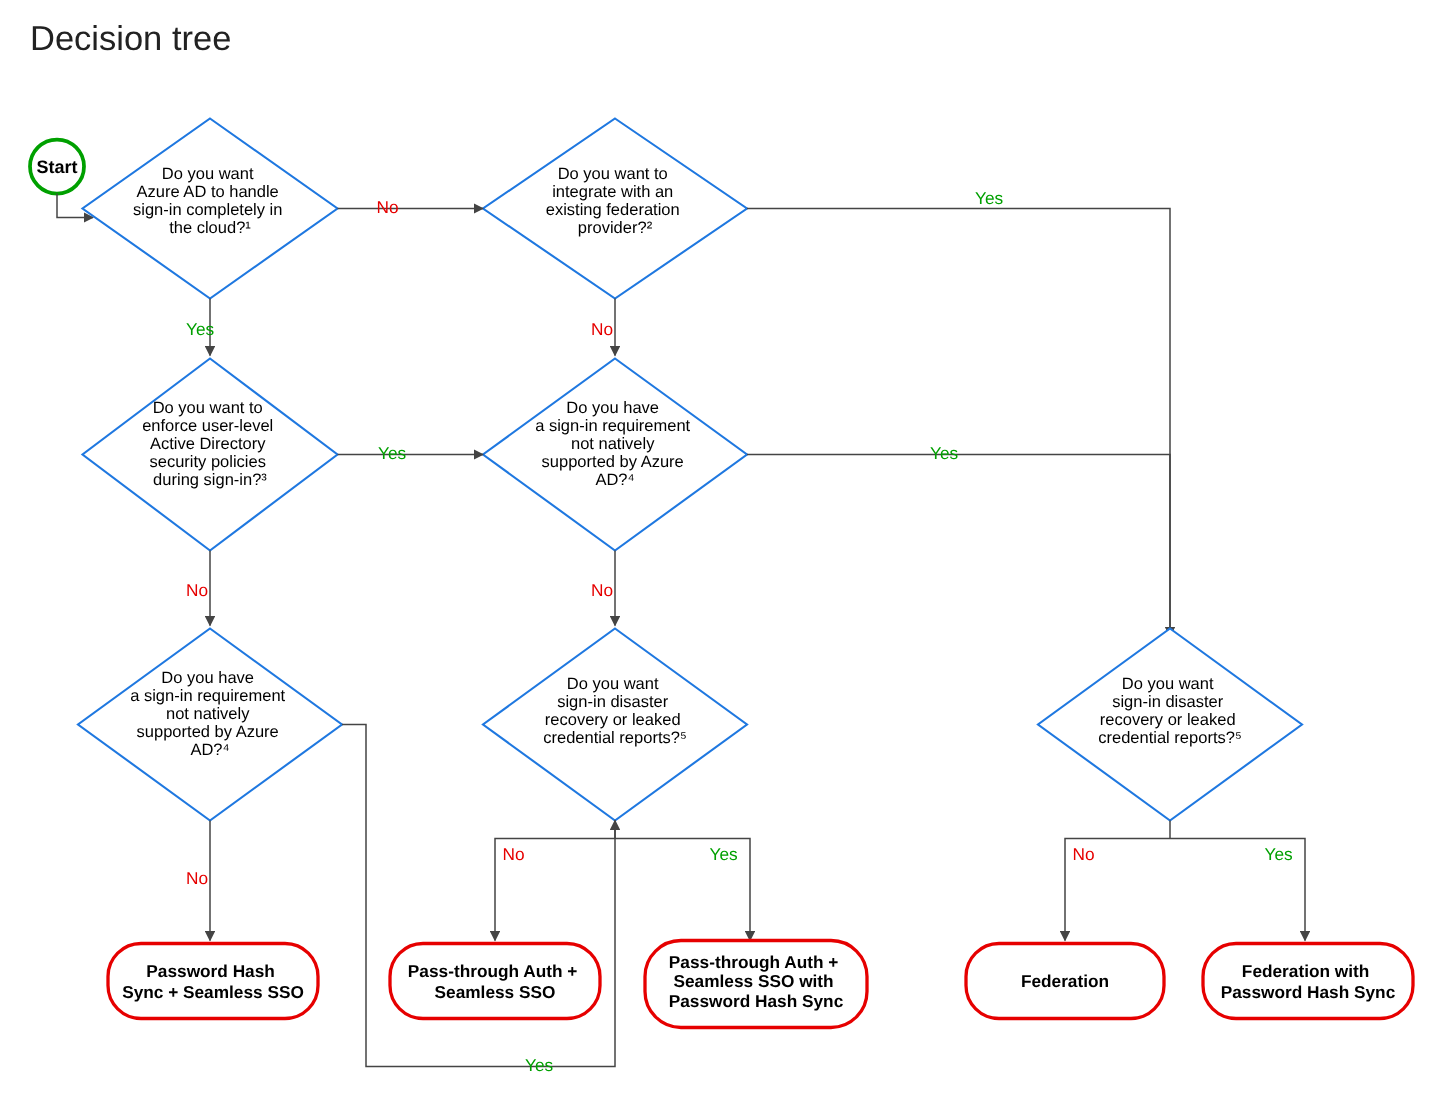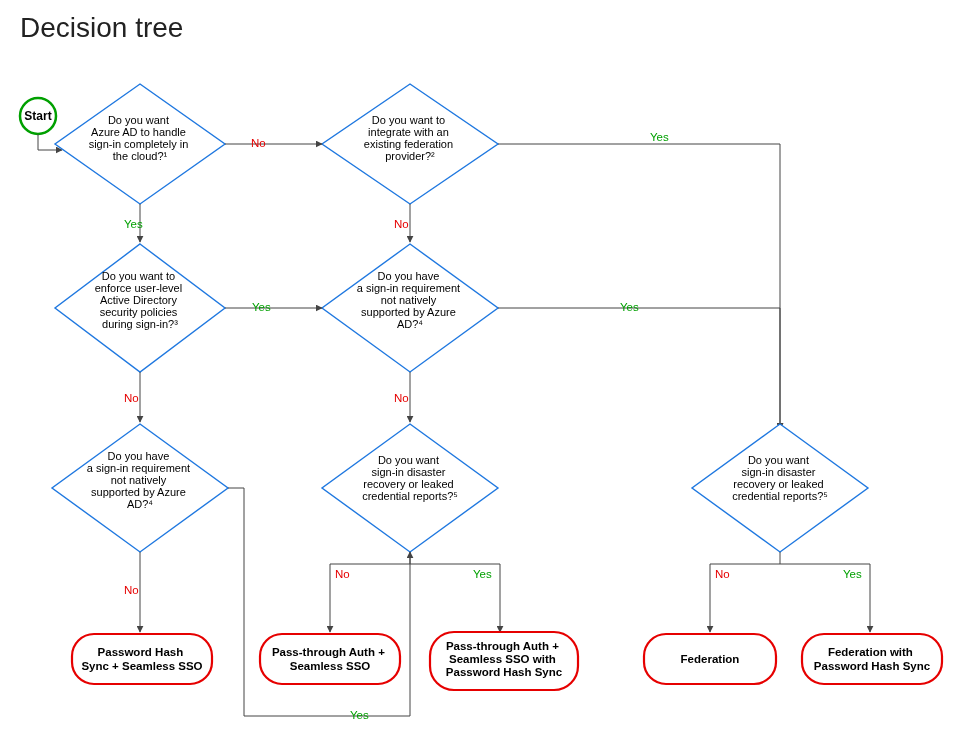--- a/index.html
+++ b/index.html
@@ -2,21 +2,21 @@
 <html><head>
 <meta charset="utf-8">
 <style>
   body {
     margin: 0;
     padding: 0;
     font-family: "Segoe UI", Tahoma, Geneva, sans-serif;
     background: #ffffff;
   }
   .page-title {
-    font-size: 28px;
+    font-size: 23px;
     font-weight: 400;
     color: #222;
     padding: 12px 0 0 20px;
     margin: 0;
   }
   svg { display: block; }
   .diamond { fill: #fff; stroke: #1f78e0; stroke-width: 1.4; }
   .terminal { fill: #fff; stroke: #e60000; stroke-width: 2.2; }
   .start-circle { fill: #fff; stroke: #00a000; stroke-width: 2.5; }
   .conn { stroke: #444; stroke-width: 1; fill: none; }

